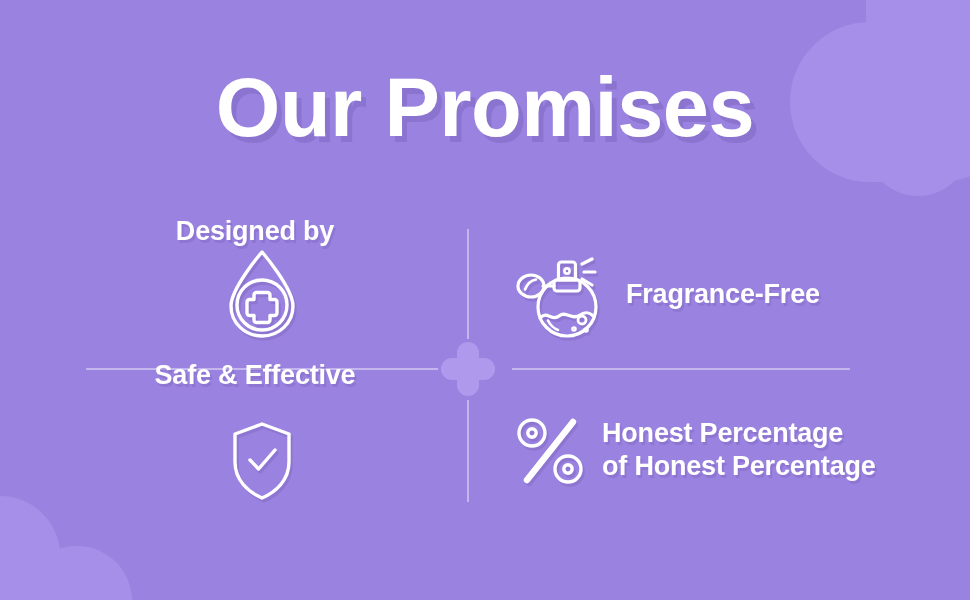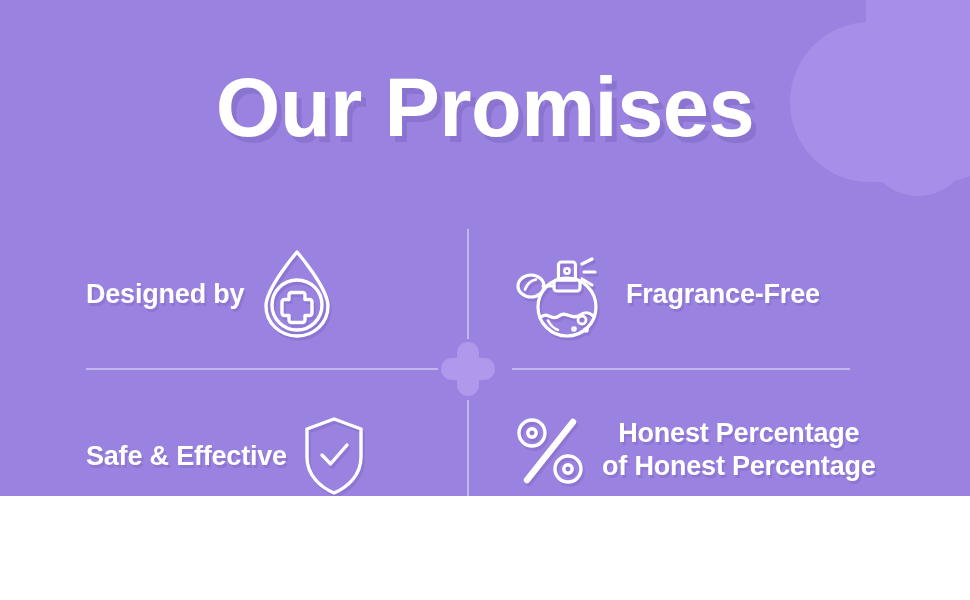--- a/index.html
+++ b/index.html
@@ -9,21 +9,21 @@
   body {
     width: 970px;
     height: 600px;
     overflow: hidden;
     font-family: "Liberation Sans", sans-serif;
   }
 
   #banner {
     position: relative;
     width: 970px;
-    height: 496px;
+    height: 600px;
     background: #9a83e0;
     overflow: hidden;
   }
 
   
   .deco {
     position: absolute;
     background: #a68fe8;
     pointer-events: none;
   }
@@ -104,45 +104,45 @@
   }
   .center-cross .bar-v { left: 16px; top: 0;    width: 22px; height: 54px; }
   .center-cross .bar-h { left: 0;    top: 16px; width: 54px; height: 22px; }
 
   
   .cell {
     position: absolute;
     display: flex;
     align-items: center;
   }
-  .cell.left-cell  { justify-content: flex-start; }
+  .cell.left-cell  { justify-content: flex-end; flex-direction: column; }
   .cell.right-cell { justify-content: flex-start; }
 
   .cell-text {
     font-size: 27px;
     line-height: 33px;
     font-weight: 700;
     color: #ffffff;
     letter-spacing: -0.2px;
     text-shadow: 2px 3px 0 rgba(112, 86, 176, 0.30);
     white-space: nowrap;
   }
   .left-cell .cell-text  { text-align: right; margin-right: 14px; }
-  .right-cell .cell-text { text-align: center;  margin-left: 14px; }
+  .right-cell .cell-text { text-align: left;  margin-left: 14px; }
 
   .cell-icon {
     flex: 0 0 auto;
     line-height: 0;
     filter: drop-shadow(2px 3px 0 rgba(112, 86, 176, 0.30));
   }
 
   
   #cell-derm     { left: 86px;  top: 248px; width: 352px; height: 92px; }
   #cell-fragrance{ left: 512px; top: 248px; width: 360px; height: 92px; }
-  #cell-safe     { left: 86px;  top: 410px; width: 352px; height: 92px; }
+  #cell-safe     { left: 86px;  top: 410px; width: 352px; height: 92px; gap: 28px; }
   #cell-honest   { left: 512px; top: 404px; width: 400px; height: 92px; }
 </style>
 </head>
 <body>
 
 <div id="banner">
 
   <div class="deco deco-tr-pill"></div>
   <div class="deco deco-tr-round"></div>
   <div class="deco deco-bl-big"></div>

